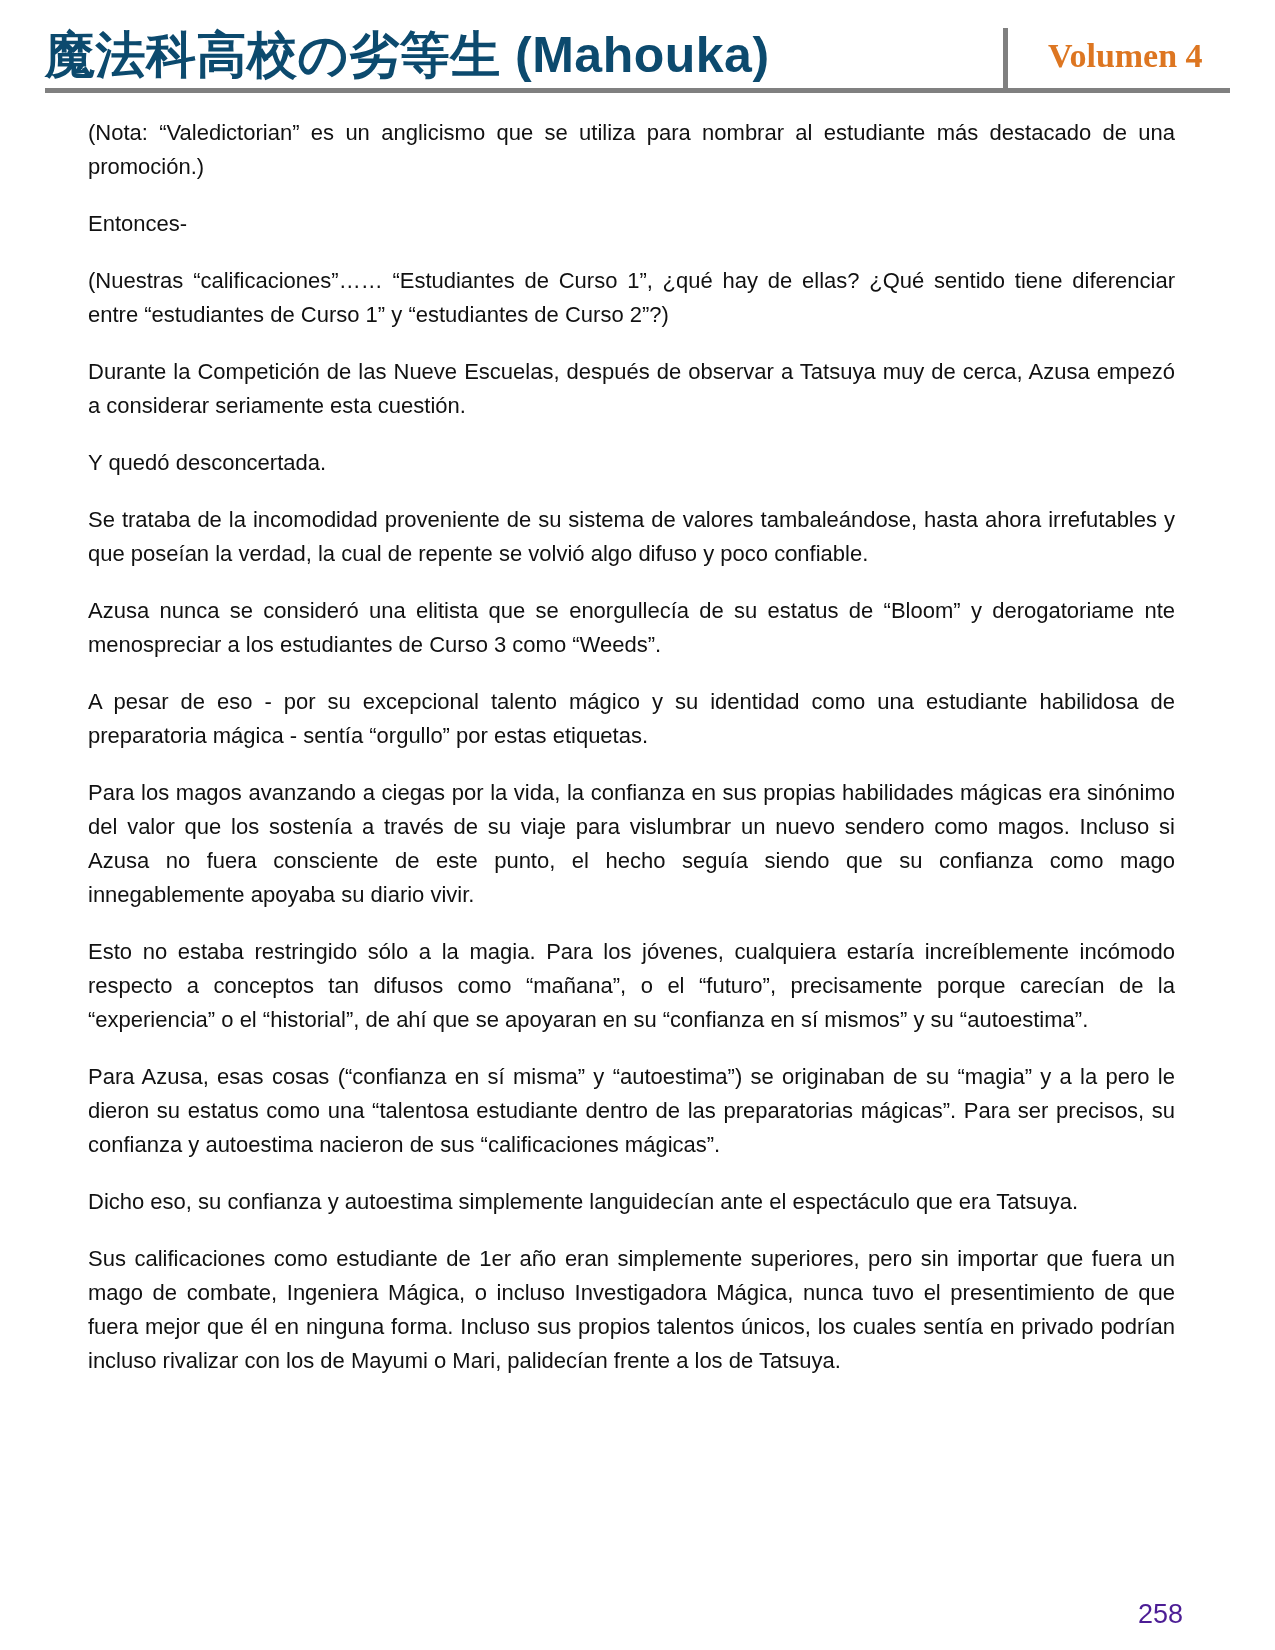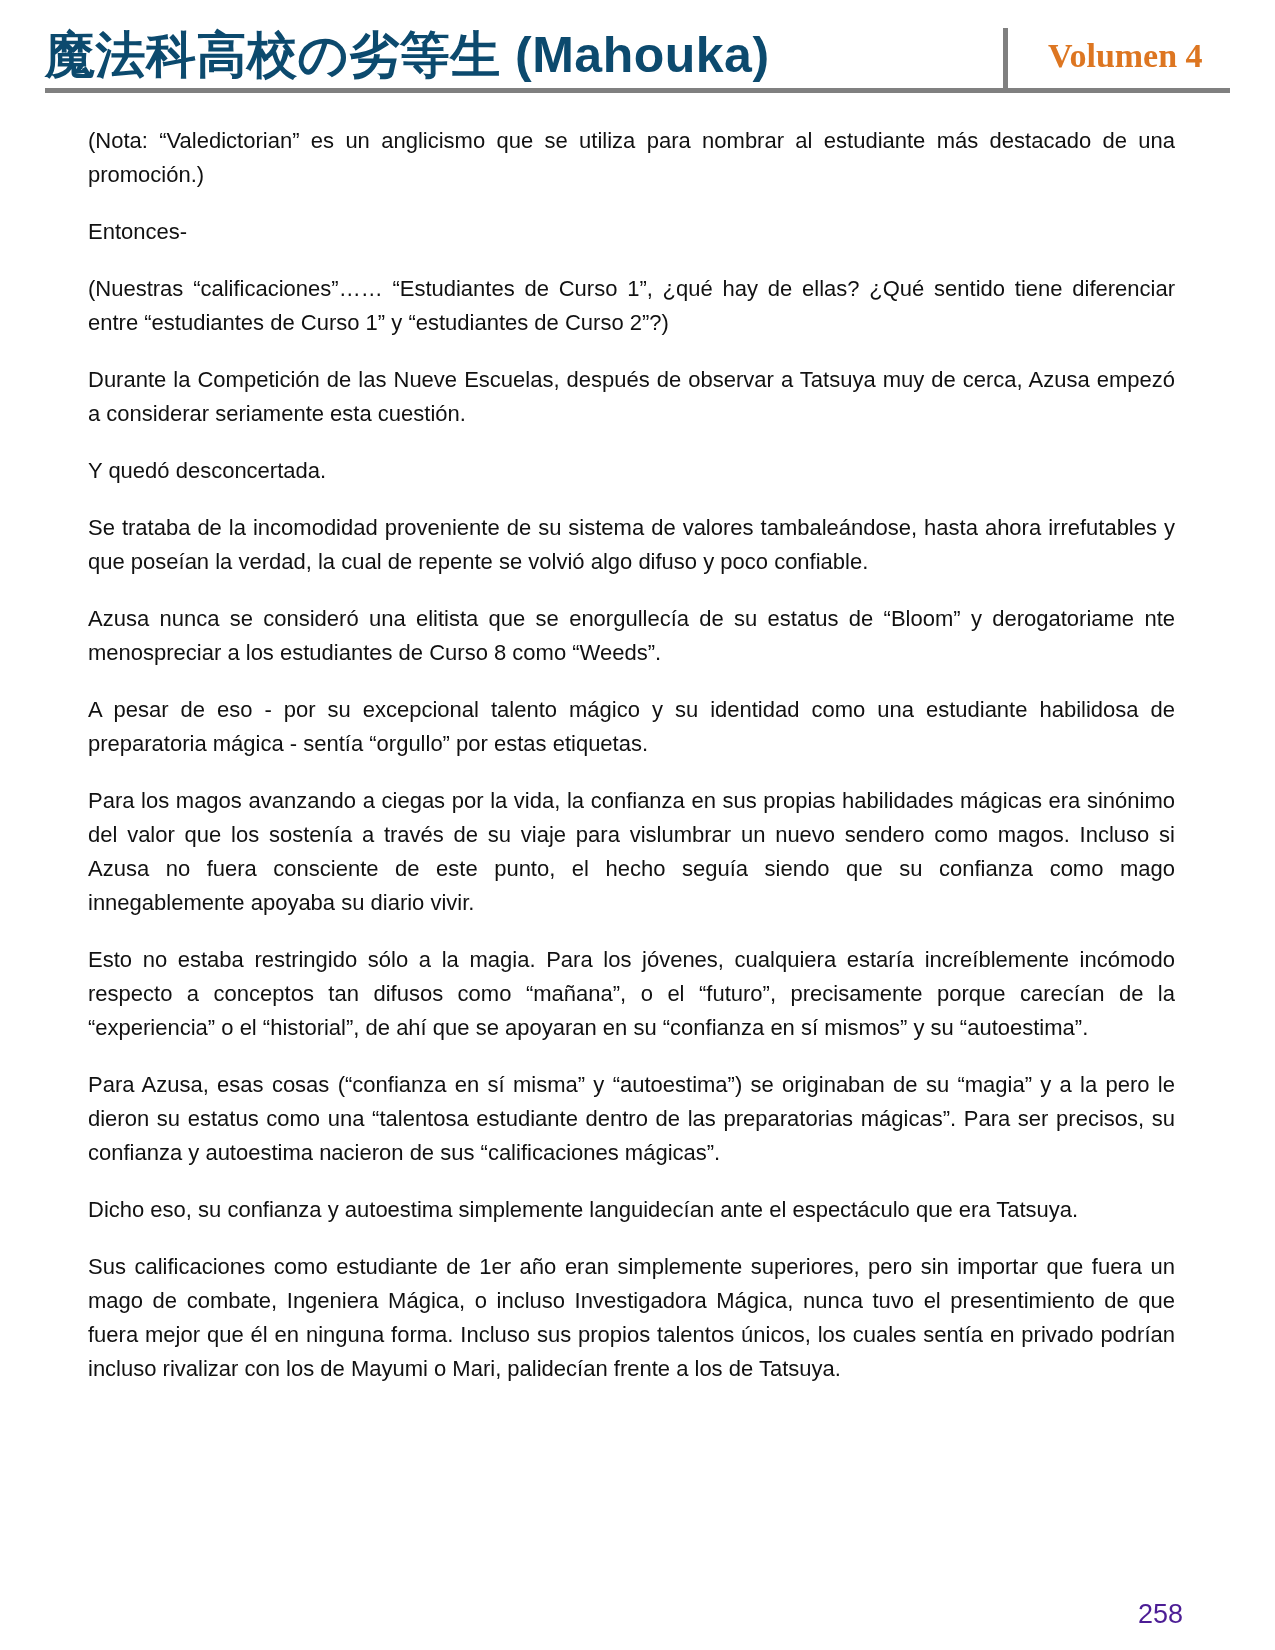--- a/index.html
+++ b/index.html
@@ -56,21 +56,21 @@
   }
   
   .body-text {
     position: absolute;
     left: 88px;
     top: 116px;
     width: 1087px;
     color: #111111;
   }
   .body-text p {
-    margin: 8px 0 23px 0;
+    margin: 0 0 23px 0;
     font-size: 22px;
     line-height: 34px;
     text-align: justify;
     color: #111111;
   }
   
   .page-number {
     position: absolute;
     right: 92px;
     top: 1598px;
@@ -92,21 +92,21 @@
     <div class="header-rule"></div>
   </div>
 
   <div class="body-text">
       <p>(Nota: “Valedictorian” es un anglicismo que se utiliza para nombrar al estudiante más destacado de una promoción.)</p>
       <p>Entonces-</p>
       <p>(Nuestras “calificaciones”…… “Estudiantes de Curso 1”, ¿qué hay de ellas? ¿Qué sentido tiene diferenciar entre “estudiantes de Curso 1” y “estudiantes de Curso 2”?)</p>
       <p>Durante la Competición de las Nueve Escuelas, después de observar a Tatsuya muy de cerca, Azusa empezó a considerar seriamente esta cuestión.</p>
       <p>Y quedó desconcertada.</p>
       <p>Se trataba de la incomodidad proveniente de su sistema de valores tambaleándose, hasta ahora irrefutables y que poseían la verdad, la cual de repente se volvió algo difuso y poco confiable.</p>
-      <p>Azusa nunca se consideró una elitista que se enorgullecía de su estatus de “Bloom” y derogatoriame nte menospreciar a los estudiantes de Curso 8 como “Weeds”.</p>
+      <p>Azusa nunca se consideró una elitista que se enorgullecía de su estatus de “Bloom” y derogatoriame nte menospreciar a los estudiantes de Curso 3 como “Weeds”.</p>
       <p>A pesar de eso - por su excepcional talento mágico y su identidad como una estudiante habilidosa de preparatoria mágica - sentía “orgullo” por estas etiquetas.</p>
       <p>Para los magos avanzando a ciegas por la vida, la confianza en sus propias habilidades mágicas era sinónimo del valor que los sostenía a través de su viaje para vislumbrar un nuevo sendero como magos. Incluso si Azusa no fuera consciente de este punto, el hecho seguía siendo que su confianza como mago innegablemente apoyaba su diario vivir.</p>
       <p>Esto no estaba restringido sólo a la magia. Para los jóvenes, cualquiera estaría increíblemente incómodo respecto a conceptos tan difusos como “mañana”, o el “futuro”, precisamente porque carecían de la “experiencia” o el “historial”, de ahí que se apoyaran en su “confianza en sí mismos” y su “autoestima”.</p>
       <p>Para Azusa, esas cosas (“confianza en sí misma” y “autoestima”) se originaban de su “magia” y a la pero le dieron su estatus como una “talentosa estudiante dentro de las preparatorias mágicas”. Para ser precisos, su confianza y autoestima nacieron de sus “calificaciones mágicas”.</p>
       <p>Dicho eso, su confianza y autoestima simplemente languidecían ante el espectáculo que era Tatsuya.</p>
       <p>Sus calificaciones como estudiante de 1er año eran simplemente superiores, pero sin importar que fuera un mago de combate, Ingeniera Mágica, o incluso Investigadora Mágica, nunca tuvo el presentimiento de que fuera mejor que él en ninguna forma. Incluso sus propios talentos únicos, los cuales sentía en privado podrían incluso rivalizar con los de Mayumi o Mari, palidecían frente a los de Tatsuya.</p>
     </div>
 
   <div class="page-number">258</div>
 

